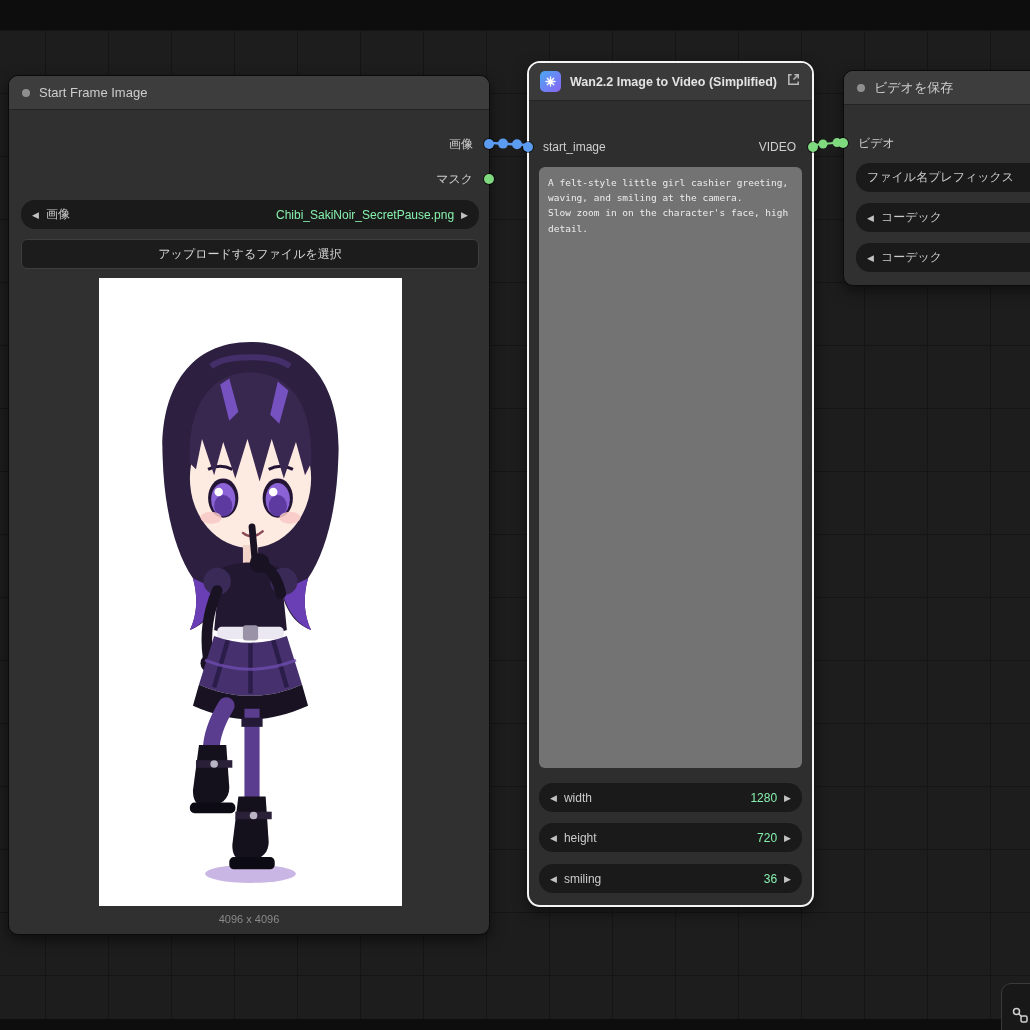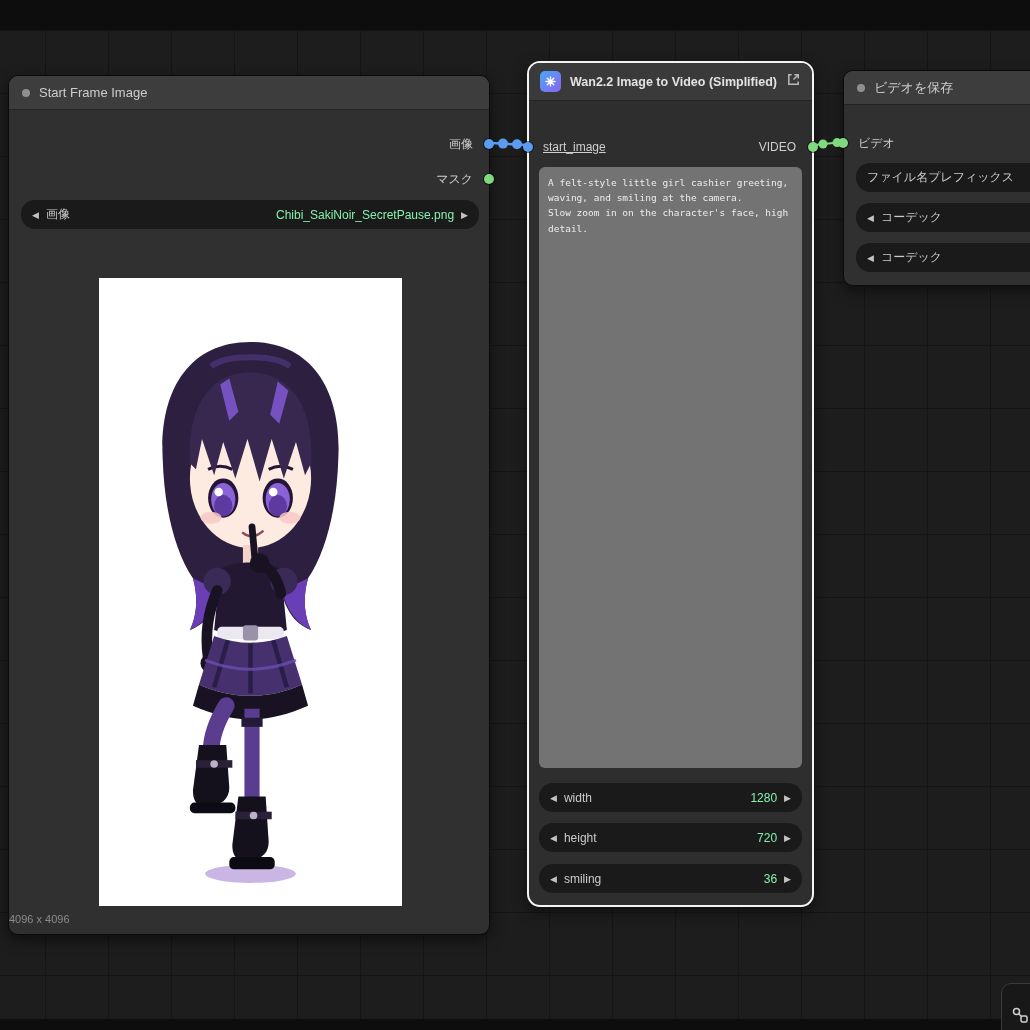--- a/index.html
+++ b/index.html
@@ -33,21 +33,21 @@
   .widget .arrow { color:#c2c2c2; font-size:9px; flex:none; }
   .widget .wlabel { color:#cbcbcb; }
   .widget .wvalue { margin-left:auto; color:#86efac; }
 
   .upload-btn { position:absolute; height:30px; background:#1c1c1c; border:1px solid #3e3e3e;
     border-radius:6px; color:#d8d8d8; font-size:12px; display:flex; align-items:center;
     justify-content:center; }
 
   .preview { position:absolute; background:#ffffff; overflow:hidden; }
   .preview svg { display:block; width:100%; height:100%; }
-  .caption { position:absolute; left:0; right:0; color:#8a8a8a; font-size:11px; }
+  .caption { position:absolute; left:0; right:0; text-align:center; color:#8a8a8a; font-size:11px; }
 
   .node-selected { border:2px solid #f4f4f4; border-radius:13px; background:#2e2e2e; }
   .wan-header { height:38px; background:#3a3a3a; border-radius:11px 11px 0 0; display:flex;
     align-items:center; gap:9px; padding:16px 11px; border-bottom:1px solid #242424; }
   .pack-icon { width:21px; height:21px; border-radius:5px; flex:none;
     background:linear-gradient(135deg,#4aa8f5,#8a63f2); display:flex; align-items:center; justify-content:center; }
   .wan-title { color:#e3e3e3; font-size:12.5px; font-weight:bold; white-space:nowrap; flex:1; overflow:hidden; }
   .expand-icon { flex:none; color:#b9b9b9; }
 
   .prompt-box { position:absolute; background:#737373; border-radius:6px; padding:8px 9px;
@@ -77,20 +77,21 @@
     <span class="slot-label" style="right:16px; top:96px;">マスク</span>
     <span class="slot-dot dot-green" style="right:-5px; top:98px;"></span>
 
     <div class="widget" style="left:12px; top:124px; width:458px;">
       <span class="arrow">◀</span>
       <span class="wlabel">画像</span>
       <span class="wvalue">Chibi_SakiNoir_SecretPause.png</span>
       <span class="arrow">▶</span>
     </div>
 
+    <div class="upload-btn" style="left:12px; top:163px; width:458px;">アップロードするファイルを選択</div>
 
     <div class="preview" style="left:90px; top:202px; width:303px; height:628px;">
       <svg viewBox="0 0 200 414" preserveAspectRatio="xMidYMid meet">
         <rect width="200" height="414" fill="#ffffff"></rect>
         <ellipse cx="100" cy="393" rx="30" ry="6" fill="#b497d8" opacity="0.7"></ellipse>
 
         <path d="M100 42 C58 42 40 76 42 118 C43 152 50 180 62 198 C66 212 64 224 60 232 C72 228 78 216 80 204 L120 204 C122 216 128 228 140 232 C136 224 134 212 138 198 C150 180 157 152 158 118 C160 76 142 42 100 42 Z" fill="#2c1f40"></path>
         <path d="M62 198 C66 212 64 224 60 232 C70 228 77 217 79 206 Z" fill="#6a3fb5"></path>
         <path d="M138 198 C134 212 136 224 140 232 C130 228 123 217 121 206 Z" fill="#6a3fb5"></path>
 
@@ -165,21 +166,21 @@
       <span class="expand-icon">
         <svg width="15" height="15" viewBox="0 0 16 16" fill="none">
           <path d="M6 3H3v10h10v-3" stroke="#b9b9b9" stroke-width="1.6"></path>
           <path d="M9 3h4v4" stroke="#b9b9b9" stroke-width="1.6"></path>
           <path d="M13 3L8 8" stroke="#b9b9b9" stroke-width="1.6"></path>
         </svg>
       </span>
     </div>
 
     <span class="slot-dot dot-blue" style="left:-6px; top:79px;"></span>
-    <span class="slot-label" style="left:14px; top:77px;text-decoration:underline;">start_image</span>
+    <span class="slot-label" style="left:14px; top:77px;">start_image</span>
 
     <span class="slot-label" style="right:16px; top:77px;">VIDEO</span>
     <span class="slot-dot dot-green" style="right:-6px; top:79px;"></span>
 
     <div class="prompt-box" style="left:10px; top:104px; width:263px; height:601px;">A felt-style little girl cashier greeting, waving, and smiling at the camera.
 Slow zoom in on the character's face, high detail.</div>
 
     <div class="widget" style="left:10px; top:720px; width:263px;">
       <span class="arrow">◀</span>
       <span class="wlabel">width</span>

